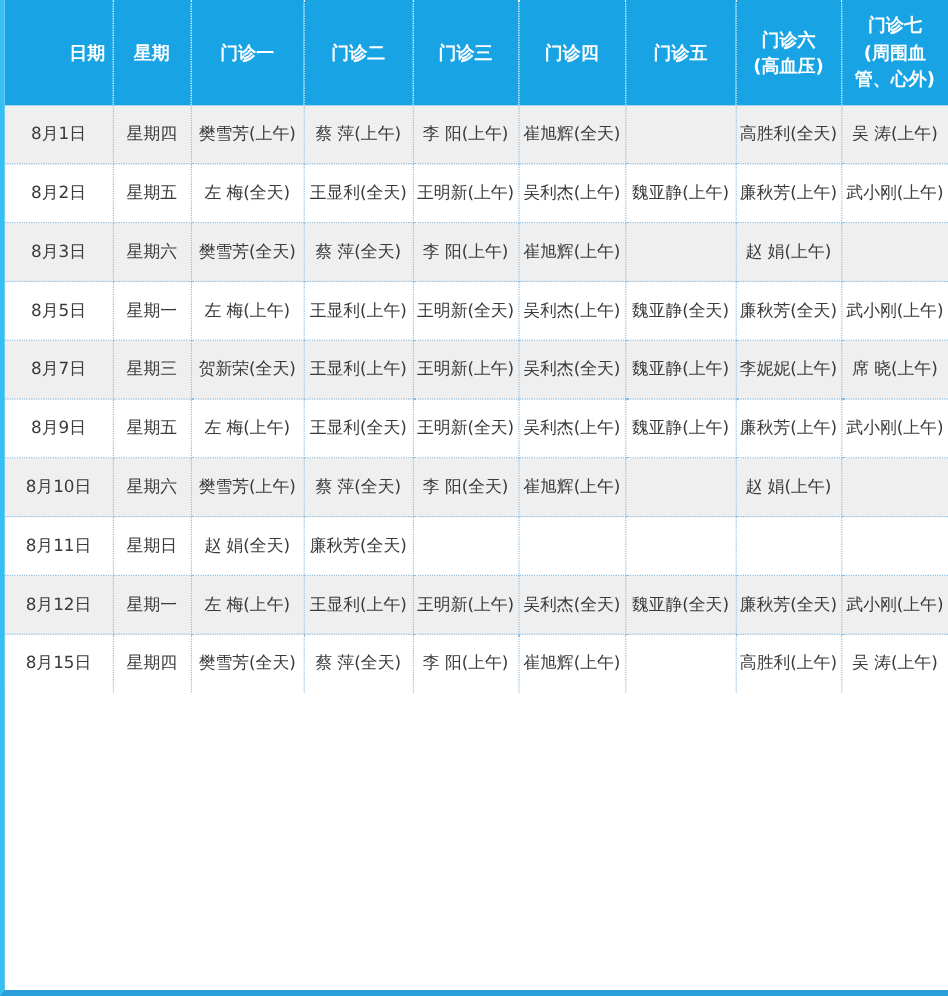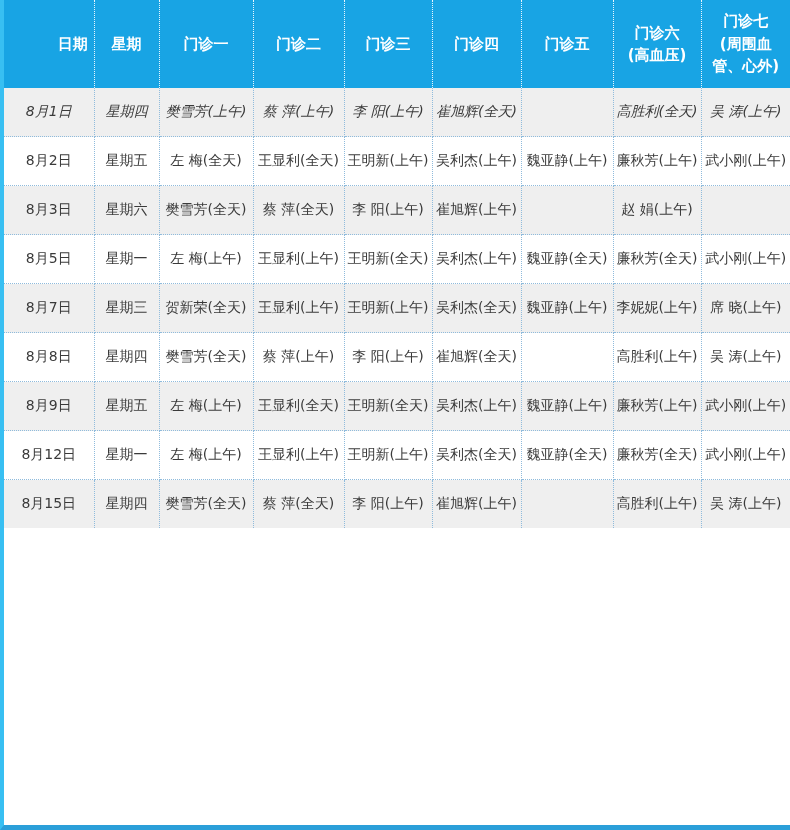--- a/index.html
+++ b/index.html
@@ -26,21 +26,21 @@
     height:48px;padding:0;
     font-size:14px;color:var(--body-text,#3A3A3A);
     text-align:center;vertical-align:middle;
     white-space:nowrap;overflow:visible;
     border:1px dotted var(--grid-dotted,#8FBBDC);
   }
   table.schedule tbody tr:nth-child(odd) td{background:var(--row-odd,#EFEFEF);}
   table.schedule tbody tr:nth-child(even) td{background:var(--row-even,#FFFFFF);}
   table.schedule tbody td:first-child{border-left:none;}
   table.schedule tbody td:last-child{border-right:none;}
-  table.schedule tbody tr:first-child td{border-top:none;font-style:italic;}
+  table.schedule tbody tr:first-child td{border-top:none;}
   table.schedule tbody tr:last-child td{border-bottom:none;}
 </style>
 </head>
 <body>
 
 <div class="sheet">
   <table class="schedule">
     <colgroup>
         <col style="width: 90px;">
         <col style="width: 65px;">
@@ -118,40 +118,51 @@
           <td>星期三</td>
           <td>贺新荣(全天)</td>
           <td>王显利(上午)</td>
           <td>王明新(上午)</td>
           <td>吴利杰(全天)</td>
           <td>魏亚静(上午)</td>
           <td>李妮妮(上午)</td>
           <td>席 晓(上午)</td>
         </tr>
         <tr>
-          <td>8月8日</td>
-          <td>星期四</td>
-          <td>樊雪芳(全天)</td>
-          <td>蔡 萍(上午)</td>
-          <td>李 阳(上午)</td>
-          <td>崔旭辉(全天)</td>
-          <td></td>
-          <td>高胜利(上午)</td>
-          <td>吴 涛(上午)</td>
-        </tr>
-        <tr>
           <td>8月9日</td>
           <td>星期五</td>
           <td>左 梅(上午)</td>
           <td>王显利(全天)</td>
           <td>王明新(全天)</td>
           <td>吴利杰(上午)</td>
           <td>魏亚静(上午)</td>
           <td>廉秋芳(上午)</td>
           <td>武小刚(上午)</td>
+        </tr>
+        <tr>
+          <td>8月10日</td>
+          <td>星期六</td>
+          <td>樊雪芳(上午)</td>
+          <td>蔡 萍(全天)</td>
+          <td>李 阳(全天)</td>
+          <td>崔旭辉(上午)</td>
+          <td></td>
+          <td>赵 娟(上午)</td>
+          <td></td>
+        </tr>
+        <tr>
+          <td>8月11日</td>
+          <td>星期日</td>
+          <td>赵 娟(全天)</td>
+          <td>廉秋芳(全天)</td>
+          <td></td>
+          <td></td>
+          <td></td>
+          <td></td>
+          <td></td>
         </tr>
         <tr>
           <td>8月12日</td>
           <td>星期一</td>
           <td>左 梅(上午)</td>
           <td>王显利(上午)</td>
           <td>王明新(上午)</td>
           <td>吴利杰(全天)</td>
           <td>魏亚静(全天)</td>
           <td>廉秋芳(全天)</td>

